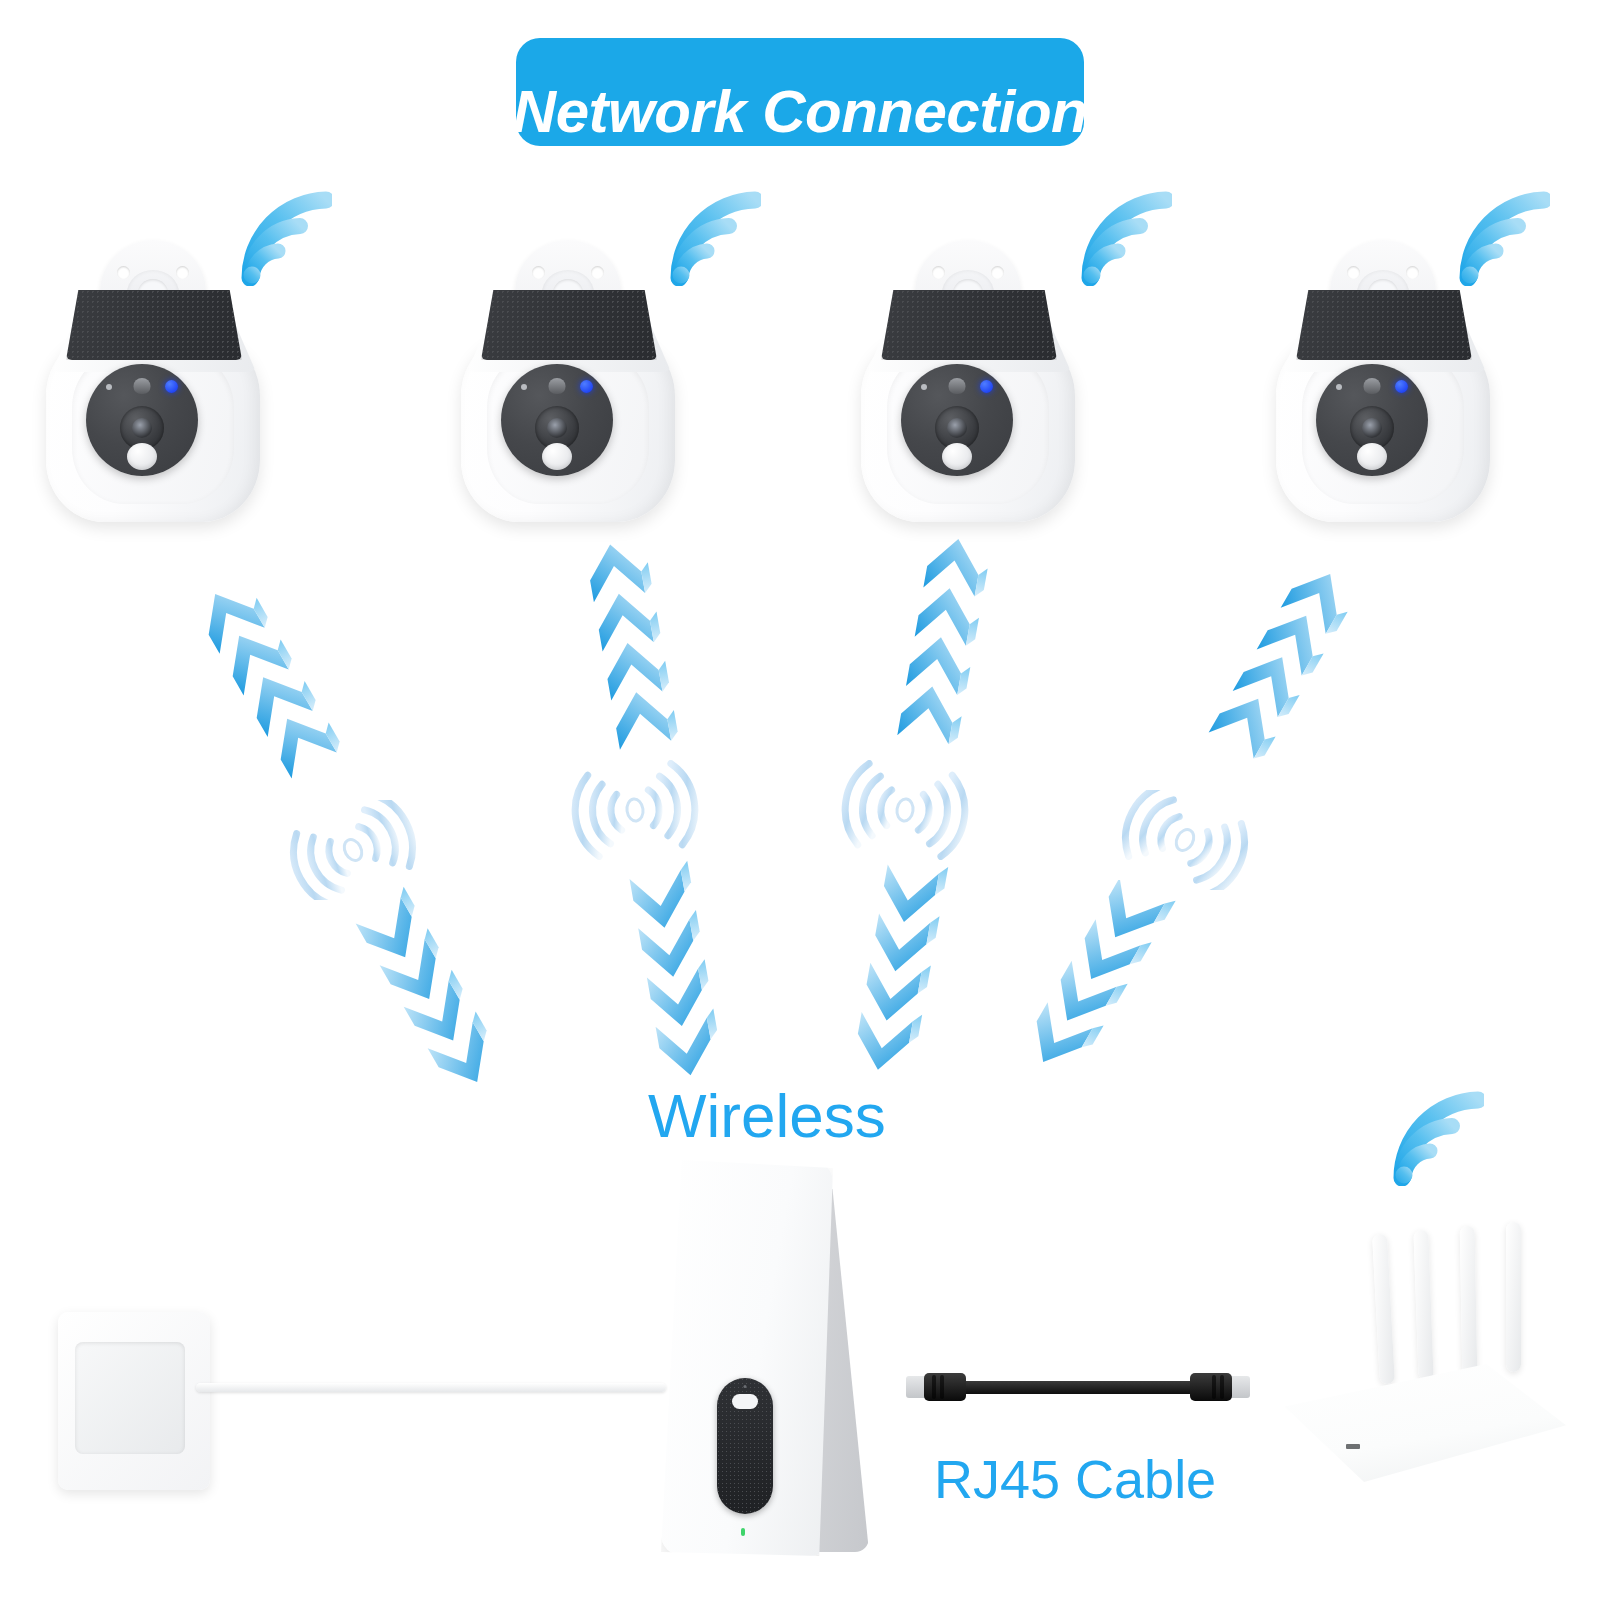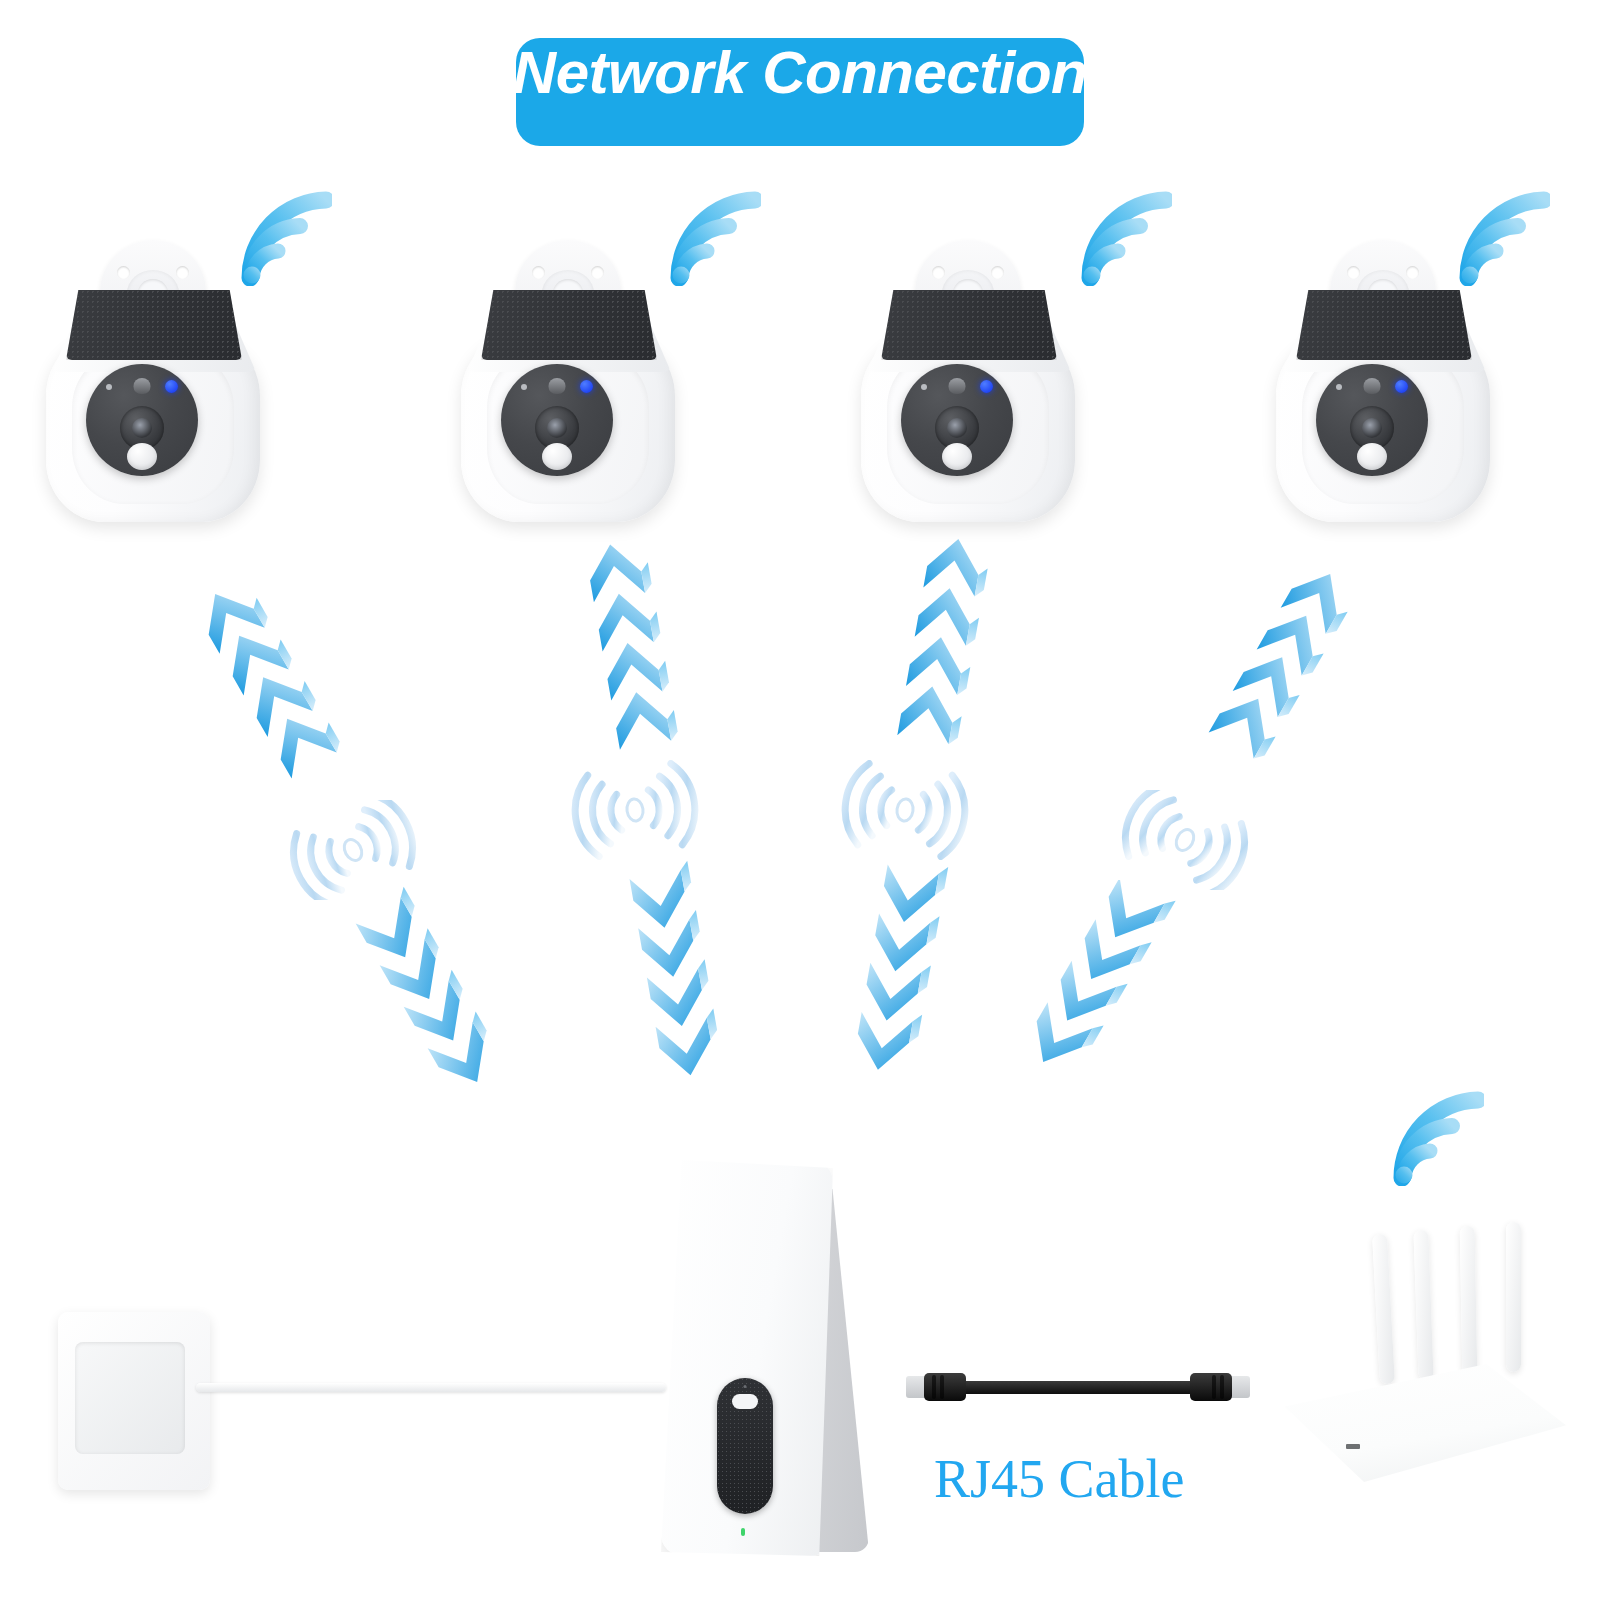--- a/index.html
+++ b/index.html
@@ -3,21 +3,21 @@
 <meta charset="utf-8">
 <style>
   html,body{margin:0;padding:0;background:#fff;}
   body{width:1600px;height:1600px;overflow:hidden;font-family:"Liberation Sans",sans-serif;}
   #stage{position:relative;width:1600px;height:1600px;background:#ffffff;}
 
   
   .title-banner{
     position:absolute;left:516px;top:38px;width:568px;height:108px;
     background:#1BA8E8;border-radius:24px;
-    display:flex;align-items:flex-start;justify-content:center;
+    display:flex;align-items:flex-end;justify-content:center;
   }
   .title-banner .txt{
     color:#ffffff;font-size:60px;font-style:italic;font-weight:bold;
     letter-spacing:-0.5px;white-space:nowrap;font-family:"Liberation Sans",sans-serif;
   }
 
   
   .camera{position:absolute;width:250px;height:290px;}
   .cam-mount{
     position:absolute;left:72px;top:0px;width:106px;height:86px;
@@ -607,20 +607,21 @@
           <path d="M52 22 L60 14 L60 -8 L52 0 Z" fill="url(#gChevSide)"></path>
         </g>
         <g transform="translate(54,150)">
           <path d="M0 22 L26 54 L52 22 L52 0 L26 32 L0 0 Z" fill="url(#gChevB)"></path>
           <path d="M52 22 L60 14 L60 -8 L52 0 Z" fill="url(#gChevSide)"></path>
         </g>
       </g>
     </svg>
   </div>
 
+  <div class="lbl" style="left:648px;top:1080px;font-size:62px;">Wireless</div>
 
   <div class="outlet">
     <div class="inner"></div>
   </div>
   <div class="power-cable"></div>
 
 
   <div class="hub">
     <div class="hub-side"></div>
     <div class="hub-front"></div>
@@ -640,21 +641,21 @@
         <div class="rib" style="left:34px"></div>
     </div>
     <div class="plug r">
       <div class="tip"></div>
         <div class="boot"></div>
       <div class="rib" style="right:26px"></div>
         <div class="rib" style="right:34px"></div>
     </div>
   </div>
 
-  <div class="lbl" style="left:934px;top:1448px;font-family:Liberation Serif, serif;">RJ45 Cable</div>
+  <div class="lbl" style="left:934px;top:1448px;">RJ45 Cable</div>
 
   <div class="router">
     <div class="ant" style="left:118px;top:12px;transform:rotate(-3deg);"></div>
     <div class="ant" style="left:158px;top:8px;transform:rotate(-2deg);"></div>
     <div class="ant" style="left:203px;top:4px;transform:rotate(-1deg);"></div>
     <div class="ant" style="left:248px;top:0px;transform:rotate(0deg);"></div>
     <div class="edge"></div>
     <div class="slab"></div>
     <div class="logo"></div>
   </div>

